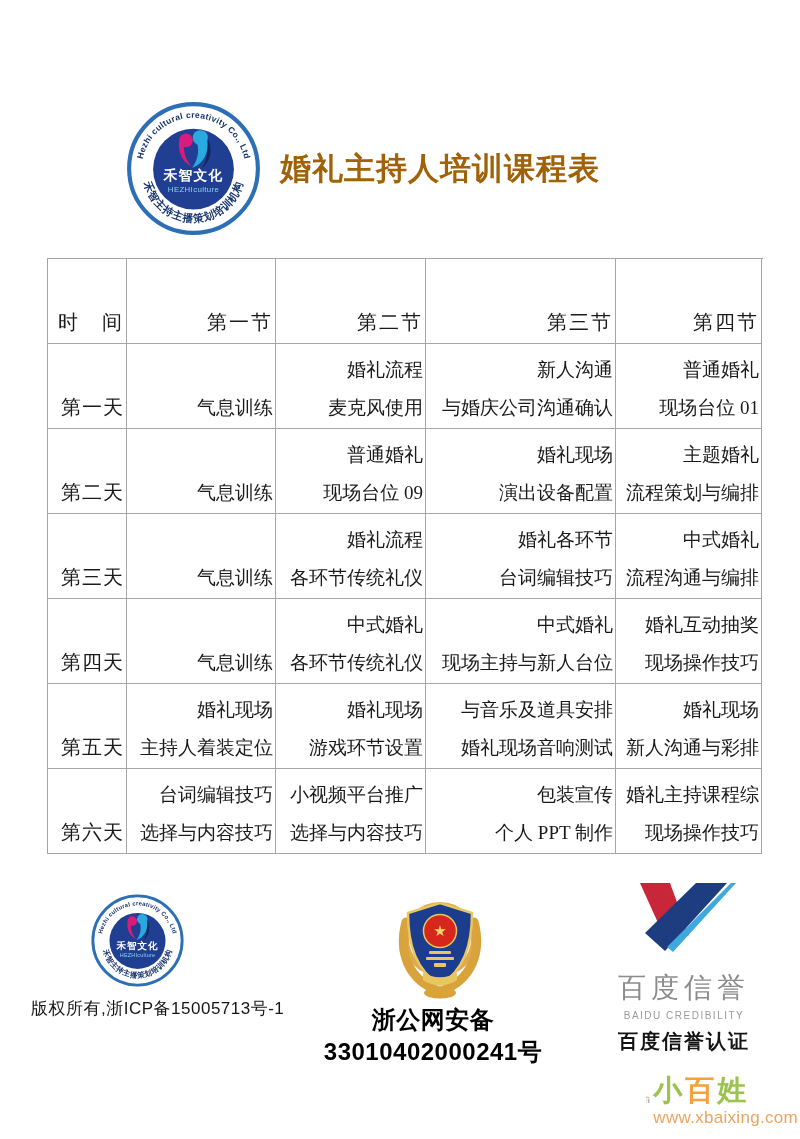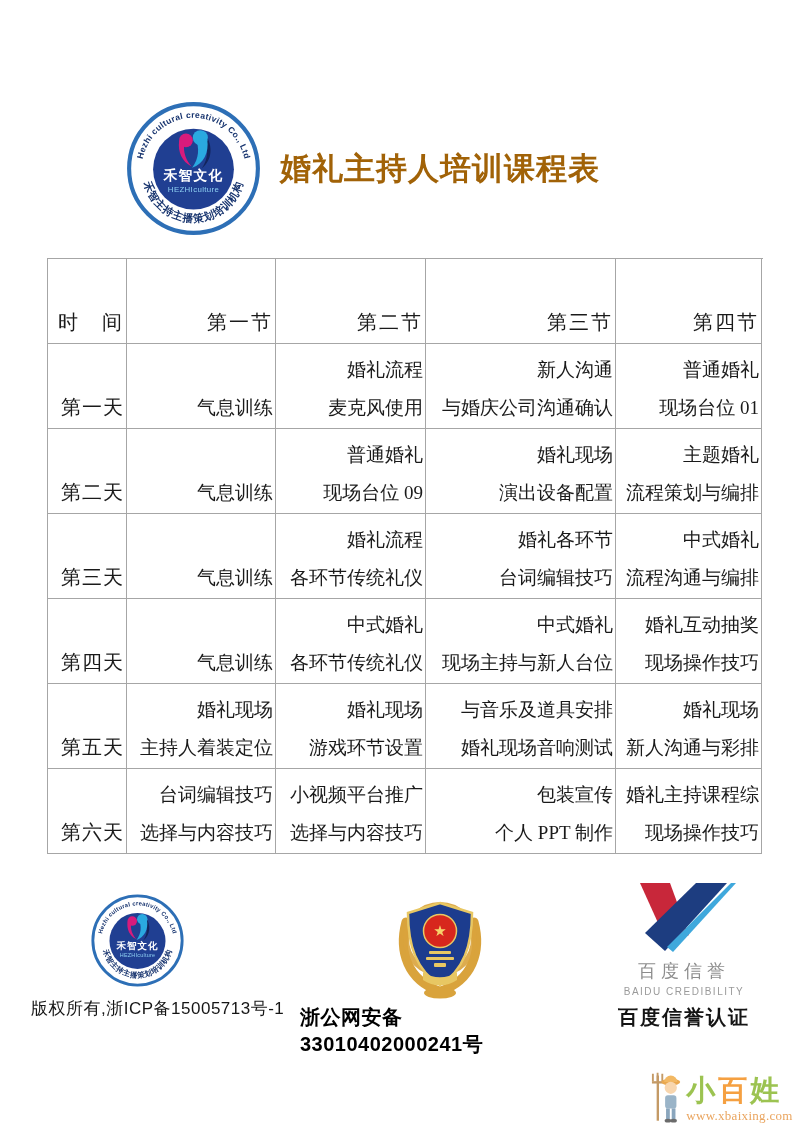--- a/index.html
+++ b/index.html
@@ -38,38 +38,38 @@
 
   
   .copyright{position:absolute;left:31px;top:997px;font-size:17px;color:#151515;letter-spacing:.5px;font-weight:500;}
   .police-badge{position:absolute;left:393px;top:892px;width:94px;height:110px;}
   .bd-gold{fill:var(--badge-gold);}
   .bd-branch{stroke:var(--badge-gold);fill:none;stroke-linecap:round;}
   .bd-shield{fill:var(--badge-navy);stroke:#e8c763;stroke-width:2.5;}
   .bd-red{fill:var(--badge-red);stroke:#e8c763;stroke-width:1.5;}
   .bd-trim{fill:#e8c763;}
   .bd-star{fill:#f6d36b;font-size:15px;}
-  .police-text{position:absolute;left:300px;top:1004px;width:266px;text-align:left;
-               font-size:20px;font-weight:700;color:#000;letter-spacing:.5px;}
+  .police-text{position:absolute;left:300px;top:1004px;width:266px;text-align:center;
+               font-size:24px;font-weight:700;color:#000;letter-spacing:.5px;}
 
   .baidu{position:absolute;left:608px;top:881px;width:152px;text-align:center;}
   .bv-red{fill:var(--baidu-red);}
   .bv-navy{fill:var(--baidu-navy);}
   .bv-sky{fill:var(--baidu-sky);}
-  .baidu-cn{font-size:18px;color:#8c8c8c;letter-spacing:5px;margin-top:2px;}
+  .baidu-cn{font-size:28px;color:#8c8c8c;letter-spacing:5px;margin-top:12px;}
   .baidu-en{font-size:10px;color:#9a9a9a;letter-spacing:1.5px;margin-top:3px;}
   .baidu-cert{font-size:20px;font-weight:700;color:#141414;letter-spacing:2px;margin-top:7px;text-align:center;}
 
   
-  .watermark{position:absolute;left:646px;top:1072px;width:152px;display:flex;align-items:flex-start;justify-content:center;}
+  .watermark{position:absolute;left:646px;top:1072px;width:152px;display:flex;align-items:flex-start;}
   .wm-text{margin-left:3px;}
   .wm-brand{font-size:29px;font-weight:700;letter-spacing:3px;line-height:36px;font-family:"Liberation Serif",serif;}
   .wm-c1,.wm-c3{color:var(--wm-green);}
   .wm-c2{color:var(--wm-orange);}
-  .wm-url{font-size:13px;color:var(--wm-url);letter-spacing:.3px;font-family:Liberation Serif, serif;}
+  .wm-url{font-size:17px;color:var(--wm-url);letter-spacing:.3px;font-family:Liberation Sans, sans-serif;}
 </style>
 </head>
 <body>
 
 <div class="page">
 
   <div class="logo-main">
     <svg class="logo-svg" viewBox="0 0 200 200" width="137" height="137">
       <defs>
         <path id="arcT1" d="M 24,102 A 76,76 0 0 1 176,102"></path>

